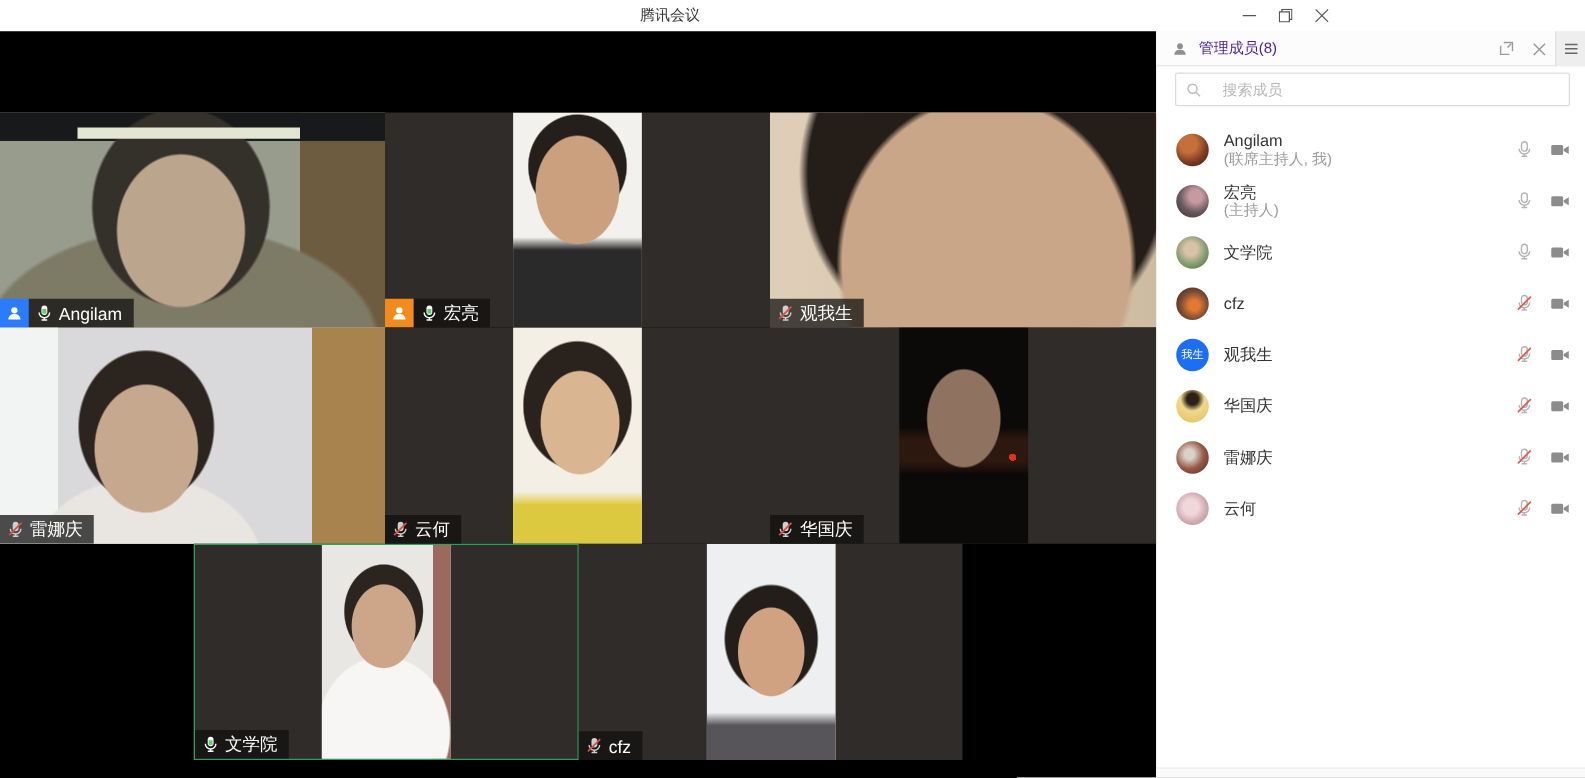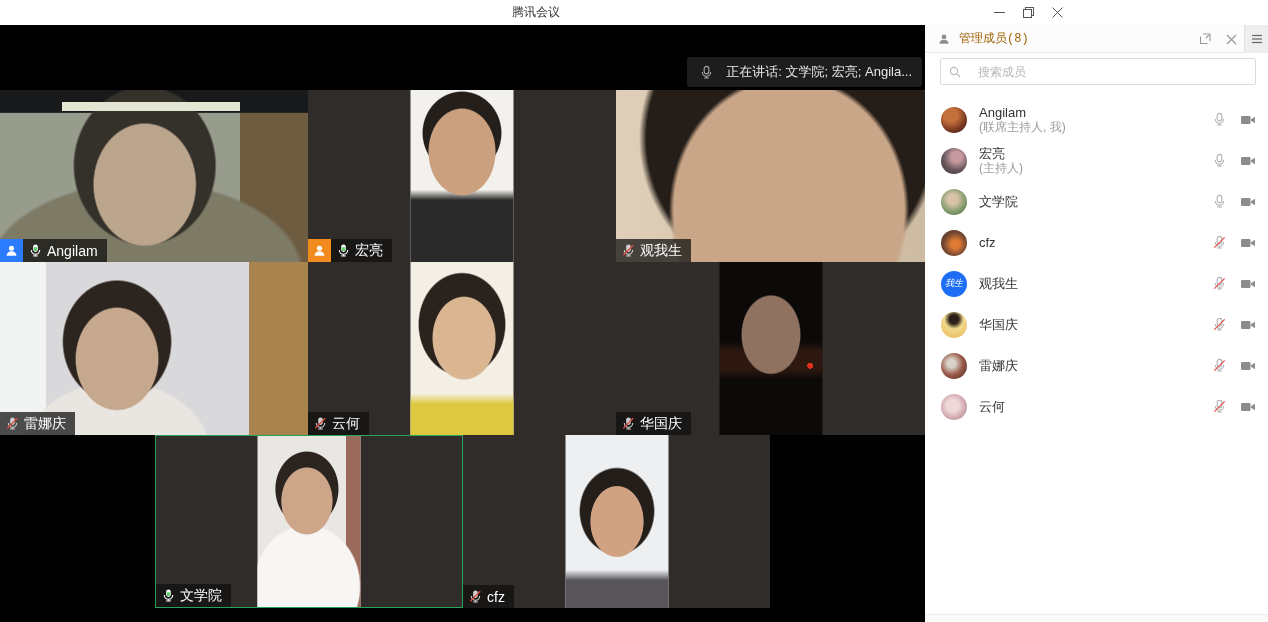--- a/index.html
+++ b/index.html
@@ -76,37 +76,37 @@
   .role-badge.cohost { background:#2b7bfe; }
   .role-badge.host { background:#f28b1d; }
   .label-seg { background:rgba(16,16,16,.74); display:flex; align-items:center; gap:4px; padding:0 9px 0 5px; }
   .label-seg .nm { color:#fff; font-size:14px; white-space:nowrap; }
 
   .micw { position:relative; width:15px; height:15px; display:inline-flex; align-items:center; justify-content:center; }
 
   
   .sidebar { position:absolute; top:25px; left:925px; width:343px; height:597px; background:#fff; }
   .sb-header { position:absolute; top:0; left:0; right:0; height:28px; background:#fcfcfc; border-bottom:1px solid #e7e7e7; display:flex; align-items:center; padding-left:12px; }
-  .sb-header .ttl { font-size:12px; color:#a16207; margin-left:8px;font-family:Liberation Mono, monospace; }
+  .sb-header .ttl { font-size:12px; color:#4c1d95; margin-left:8px; }
   .sb-h-icons { position:absolute; right:0; top:0; height:28px; display:flex; align-items:center; }
   .sb-hicon { width:26px; height:28px; display:flex; align-items:center; justify-content:center; cursor:pointer; }
   .sb-hicon.menu { width:24px; background:#eeeeee; border-left:1px solid #e2e2e2; }
 
   .sb-search { position:absolute; top:33px; left:15px; right:12px; height:27px; border:1px solid #dcdcdc; border-radius:2px; display:flex; align-items:center; padding:0 8px; gap:17px; background:#fff; }
   .sb-search input { border:none; outline:none; flex:1; font-size:12px; color:#333; font-family:inherit; background:transparent; }
   .sb-search input::placeholder { color:#b8b8b8; }
 
   .member-list { position:absolute; top:74px; left:0; right:0; }
   .member-row { height:41px; display:flex; align-items:center; padding:0 12px 0 16px; cursor:pointer; }
   .avatar { width:26px; height:26px; border-radius:50%; flex:0 0 26px; display:flex; align-items:center; justify-content:center; overflow:hidden; }
   .av-angilam { background:radial-gradient(circle at 38% 32%, #c5703a 0 28%, #7a3a22 62%, #3f1d14 100%); }
   .av-hongliang { background:radial-gradient(circle at 60% 35%, #c79aa0 0 22%, #6b5a5f 55%, #332a2e 100%); }
   .av-wenxueyuan { background:radial-gradient(circle at 45% 40%, #d8c2a8 0 24%, #7f9a6b 60%, #4d6b3f 100%); }
   .av-cfz { background:radial-gradient(circle at 55% 55%, #e07a33 0 20%, #7a4a33 55%, #33221b 100%); }
-  .av-guanwosheng { background:#1d6ef5;font-style:italic; }
+  .av-guanwosheng { background:#1d6ef5; }
   .av-guanwosheng span { color:#fff; font-size:9px; line-height:1; }
   .av-huaguoqing { background:radial-gradient(circle at 50% 28%, #2b2118 0 20%, #f0d98c 42%, #e8b95a 100%); }
   .av-leinaqing { background:radial-gradient(circle at 40% 40%, #d8d2c8 0 18%, #9a5a4a 52%, #4a2a22 100%); }
   .av-yunhe { background:radial-gradient(circle at 45% 45%, #f0d7da 0 30%, #cfa7ad 62%, #8fa3b5 100%); }
   .m-text { margin-left:12px; display:flex; flex-direction:column; justify-content:center; }
   .m-name { font-size:13px; color:#333; line-height:15px; }
   .m-sub { font-size:12px; color:#9b9b9b; line-height:14px; }
   .m-icons { margin-left:auto; display:flex; align-items:center; gap:11px; }
   .m-icons .ic { width:17px; height:17px; display:flex; align-items:center; justify-content:center; cursor:pointer; }
 
@@ -295,33 +295,20 @@
             <span class="micw">
               <svg width="15" height="15" viewBox="0 0 16 16">
                 <use href="#mic-muted-white"></use>
               </svg>
             </span>
             <span class="nm">cfz</span>
           </div>
       </div>
     </div>
 
-    <div class="speaking-pill">
-      <span style="display:inline-flex">
-          <svg width="15" height="15" viewBox="0 0 16 16">
-            <g opacity="0.85">
-              <rect x="5.5" y="1.5" width="5" height="8" rx="2.5" fill="none" stroke="#bdbdbd" stroke-width="1.2"></rect>
-              <path d="M3.5 7.5a4.5 4.5 0 0 0 9 0" fill="none" stroke="#bdbdbd" stroke-width="1.2"></path>
-              <line x1="8" y1="12" x2="8" y2="13.6" stroke="#bdbdbd" stroke-width="1.2"></line>
-              <line x1="5.6" y1="13.8" x2="10.4" y2="13.8" stroke="#bdbdbd" stroke-width="1.2"></line>
-            </g>
-          </svg>
-        </span>
-      <span class="txt">正在讲话: 文学院; 宏亮; Angila...</span>
-    </div>
   </div>
 
   <div class="sidebar">
 
     <div class="sb-header">
       <span style="display:inline-flex">
           <svg width="14" height="14" viewBox="0 0 16 16">
             <use href="#person-gray"></use>
           </svg>
         </span>

